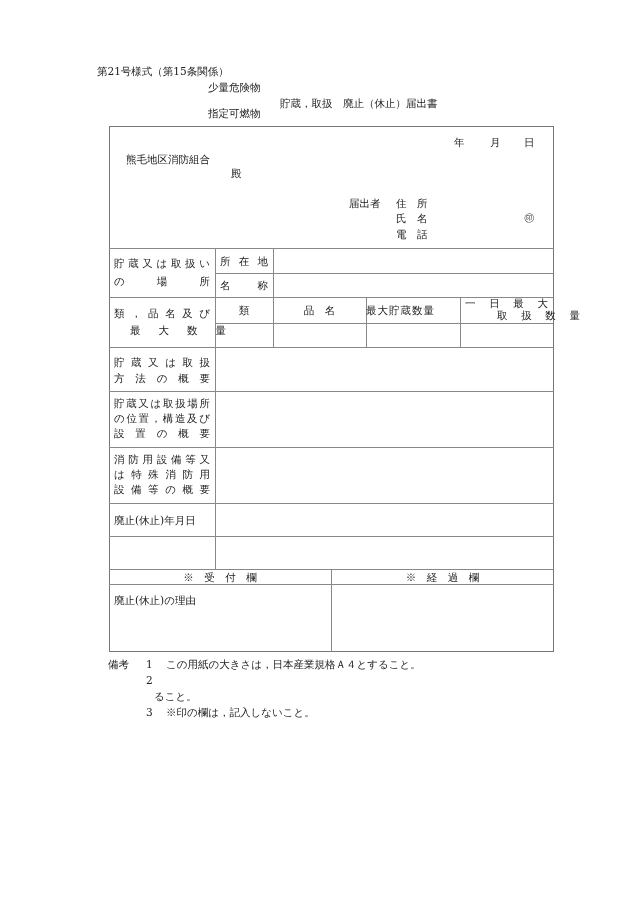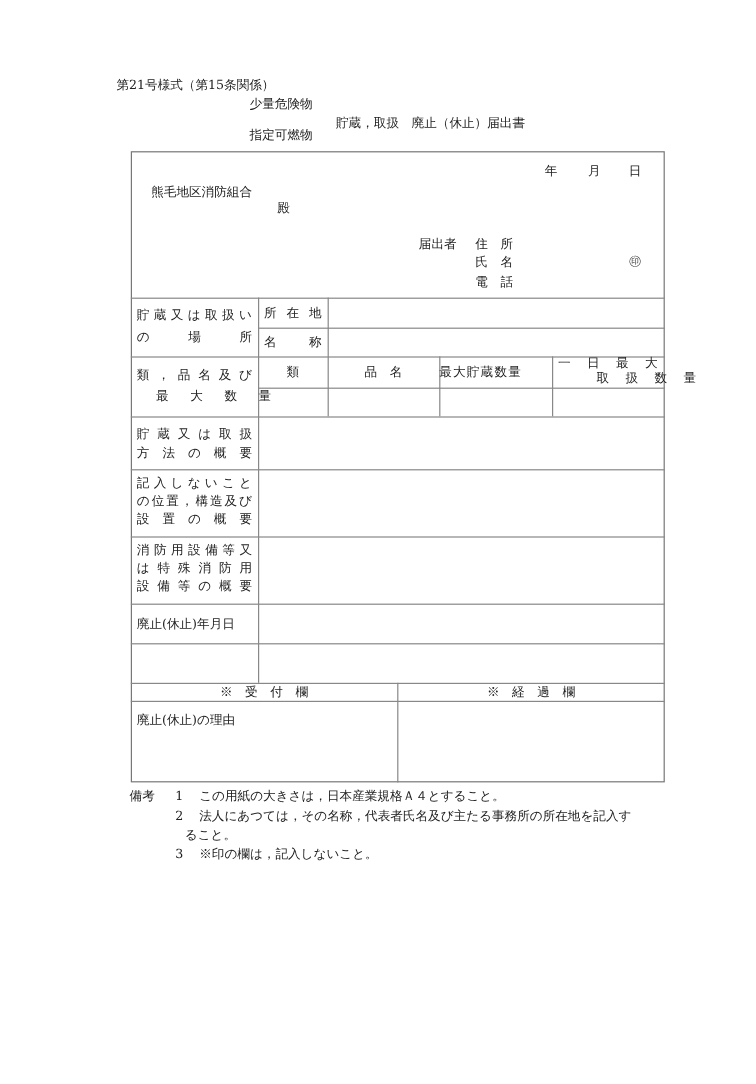--- a/index.html
+++ b/index.html
@@ -71,21 +71,21 @@
 <div class="lbl jt" style="left:465px;top:309px;width:83px;line-height:12px;margin-left:32px;">取扱数量</div>
 <div class="cell-blank" style="left:216px;top:324px;width:57px;height:23px;"></div>
 <div class="cell-blank" style="left:274px;top:324px;width:92px;height:23px;"></div>
 <div class="cell-blank" style="left:367px;top:324px;width:93px;height:23px;"></div>
 <div class="cell-blank" style="left:461px;top:324px;width:92px;height:23px;"></div>
 
 <div class="lbl jt" style="left:114px;top:355px;width:96px;">貯蔵又は取扱</div>
 <div class="lbl jt" style="left:114px;top:371px;width:96px;">方法の概要</div>
 <div class="cell-blank" style="left:216px;top:348px;width:337px;height:43px;"></div>
 
-<div class="lbl jt" style="left:114px;top:396px;width:96px;">記入しないこと</div>
+<div class="lbl jt" style="left:114px;top:396px;width:96px;">貯蔵又は取扱場所</div>
 <div class="lbl jt" style="left:114px;top:411px;width:96px;">の位置，構造及び</div>
 <div class="lbl jt" style="left:114px;top:426px;width:96px;">設置の概要</div>
 <div class="cell-blank" style="left:216px;top:392px;width:337px;height:55px;"></div>
 
 <div class="lbl jt" style="left:114px;top:452px;width:96px;">消防用設備等又</div>
 <div class="lbl jt" style="left:114px;top:467px;width:96px;">は特殊消防用</div>
 <div class="lbl jt" style="left:114px;top:482px;width:96px;">設備等の概要</div>
 <div class="cell-blank" style="left:216px;top:448px;width:337px;height:55px;"></div>
 
 <div class="lbl" style="left:114px;top:513px;">廃止(休止)年月日</div>
@@ -101,21 +101,20 @@
 
 <div class="notes">
   <div class="row">
     <span style="width:38px;">備考</span>
     <span style="width:20px;">1</span>
     <span>この用紙の大きさは，日本産業規格Ａ４とすること。</span>
   </div>
   <div class="row">
     <span style="width:38px;"></span>
     <span style="width:20px;">2</span>
-    <span>法人にあつては，その名称，代表者氏名及び主たる事務所の所在地を記入す</span>
   </div>
   <div class="row">
     <span style="width:46px;"></span>
     <span>ること。</span>
   </div>
   <div class="row">
     <span style="width:38px;"></span>
     <span style="width:20px;">3</span>
     <span>※印の欄は，記入しないこと。</span>
   </div>

